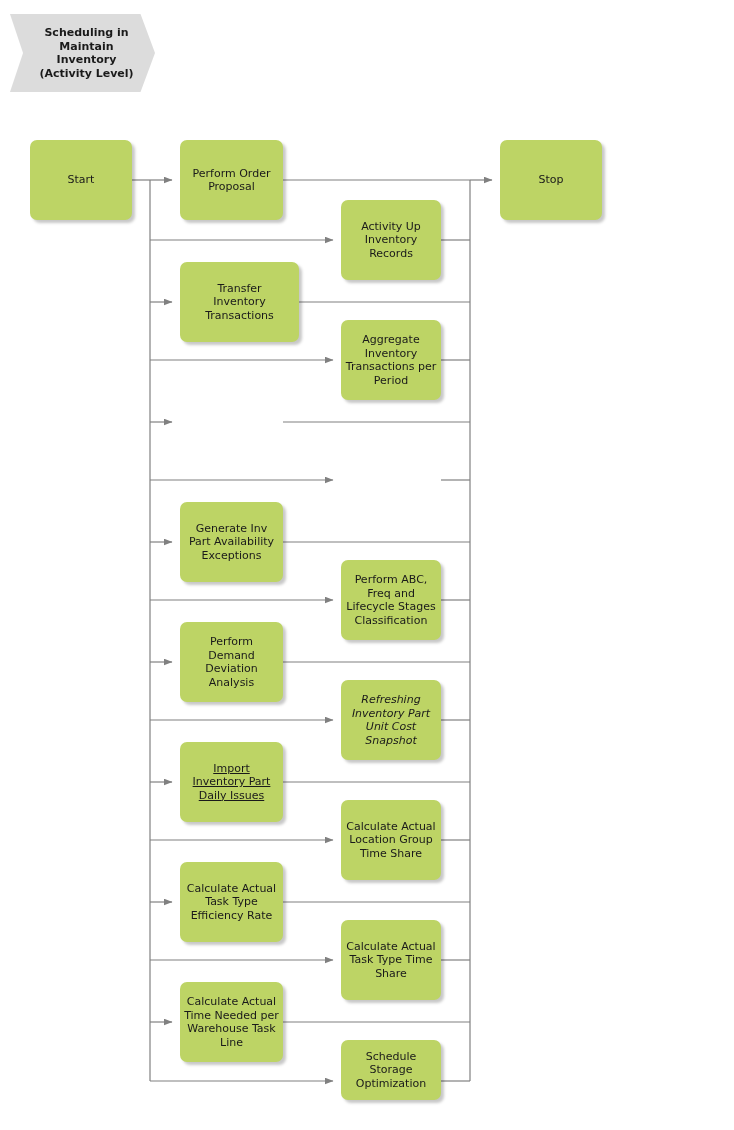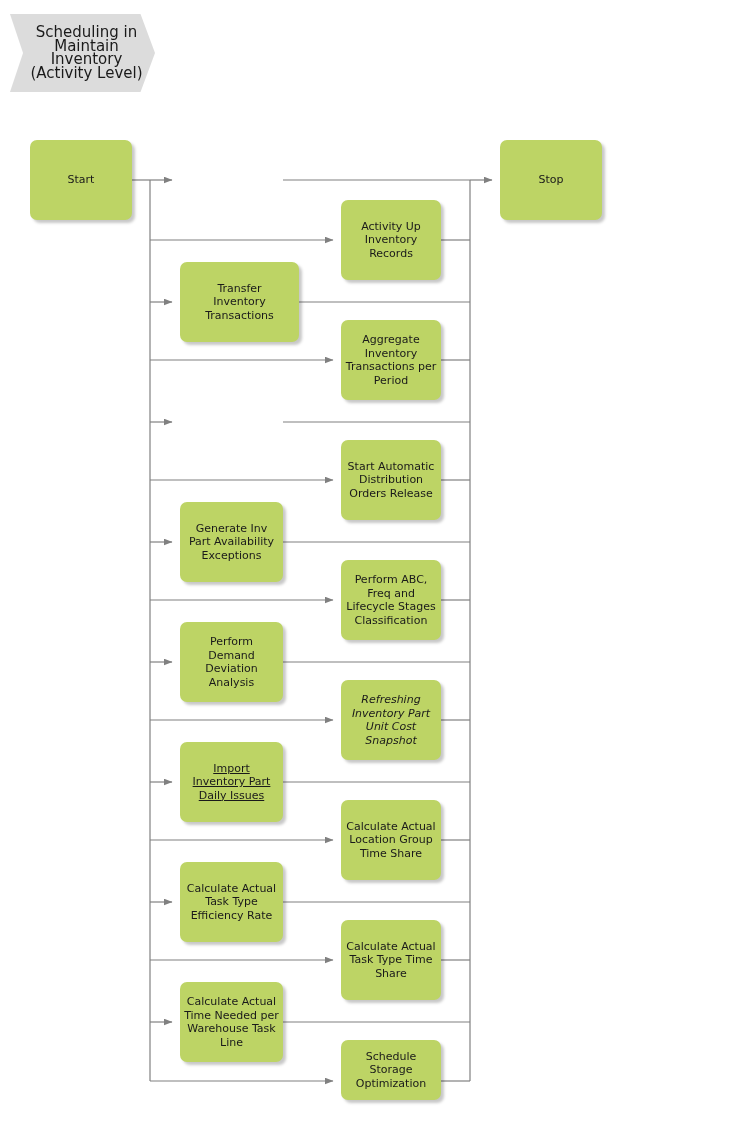--- a/index.html
+++ b/index.html
@@ -45,29 +45,30 @@
   .node .lbl {
     display: block;
     width: 100%;
     white-space: pre-line;
   }
   .banner {
     position: absolute;
     box-sizing: border-box;
     background: #dcdcdc;
     color: #1a1a1a;
-    font-size: 15px;
+    font-size: 11px;
     line-height: 13.5px;
     text-align: center;
     display: flex;
     align-items: center;
     justify-content: center;
     clip-path: polygon(0 0, 90% 0, 100% 50%, 90% 100%, 0 100%, 9% 50%);
     filter: drop-shadow(3px 3px 2px rgba(0,0,0,0.20));
     z-index: 3;
+    font-weight: bold;
   }
   .banner .lbl {
     white-space: pre-line;
     padding-left: 8px;
   }
 </style>
 </head>
 <body>
 
 <div id="canvas">
@@ -134,20 +135,24 @@
   </div>
 
   <div class="node" style="left:30px; top:140px; width:102px; height:80px;">
     <span class="lbl">Start</span>
   </div>
 
   <div class="node" style="left:500px; top:140px; width:102px; height:80px;">
     <span class="lbl">Stop</span>
   </div>
 
+  <div class="node" style="left:180px; top:140px; width:103px; height:80px;">
+    <span class="lbl">Perform Order
+Proposal</span>
+  </div>
   <div class="node" style="left:180px; top:262px; width:119px; height:80px;">
     <span class="lbl">Transfer
 Inventory
 Transactions</span>
   </div>
   <div class="node" style="left:180px; top:502px; width:103px; height:80px;">
     <span class="lbl">Generate Inv
 Part Availability
 Exceptions</span>
   </div>
@@ -178,25 +183,20 @@
     <span class="lbl">Activity Up
 Inventory
 Records</span>
   </div>
   <div class="node" style="left:341px; top:320px; width:100px; height:80px;">
     <span class="lbl">Aggregate
 Inventory
 Transactions per
 Period</span>
   </div>
-  <div class="node" style="left:341px; top:440px; width:100px; height:80px;">
-    <span class="lbl">Start Automatic
-Distribution
-Orders Release</span>
-  </div>
   <div class="node" style="left:341px; top:560px; width:100px; height:80px;">
     <span class="lbl">Perform ABC,
 Freq and
 Lifecycle Stages
 Classification</span>
   </div>
   <div class="node" style="left:341px; top:680px; width:100px; height:80px;font-style:italic;">
     <span class="lbl">Refreshing
 Inventory Part
 Unit Cost

